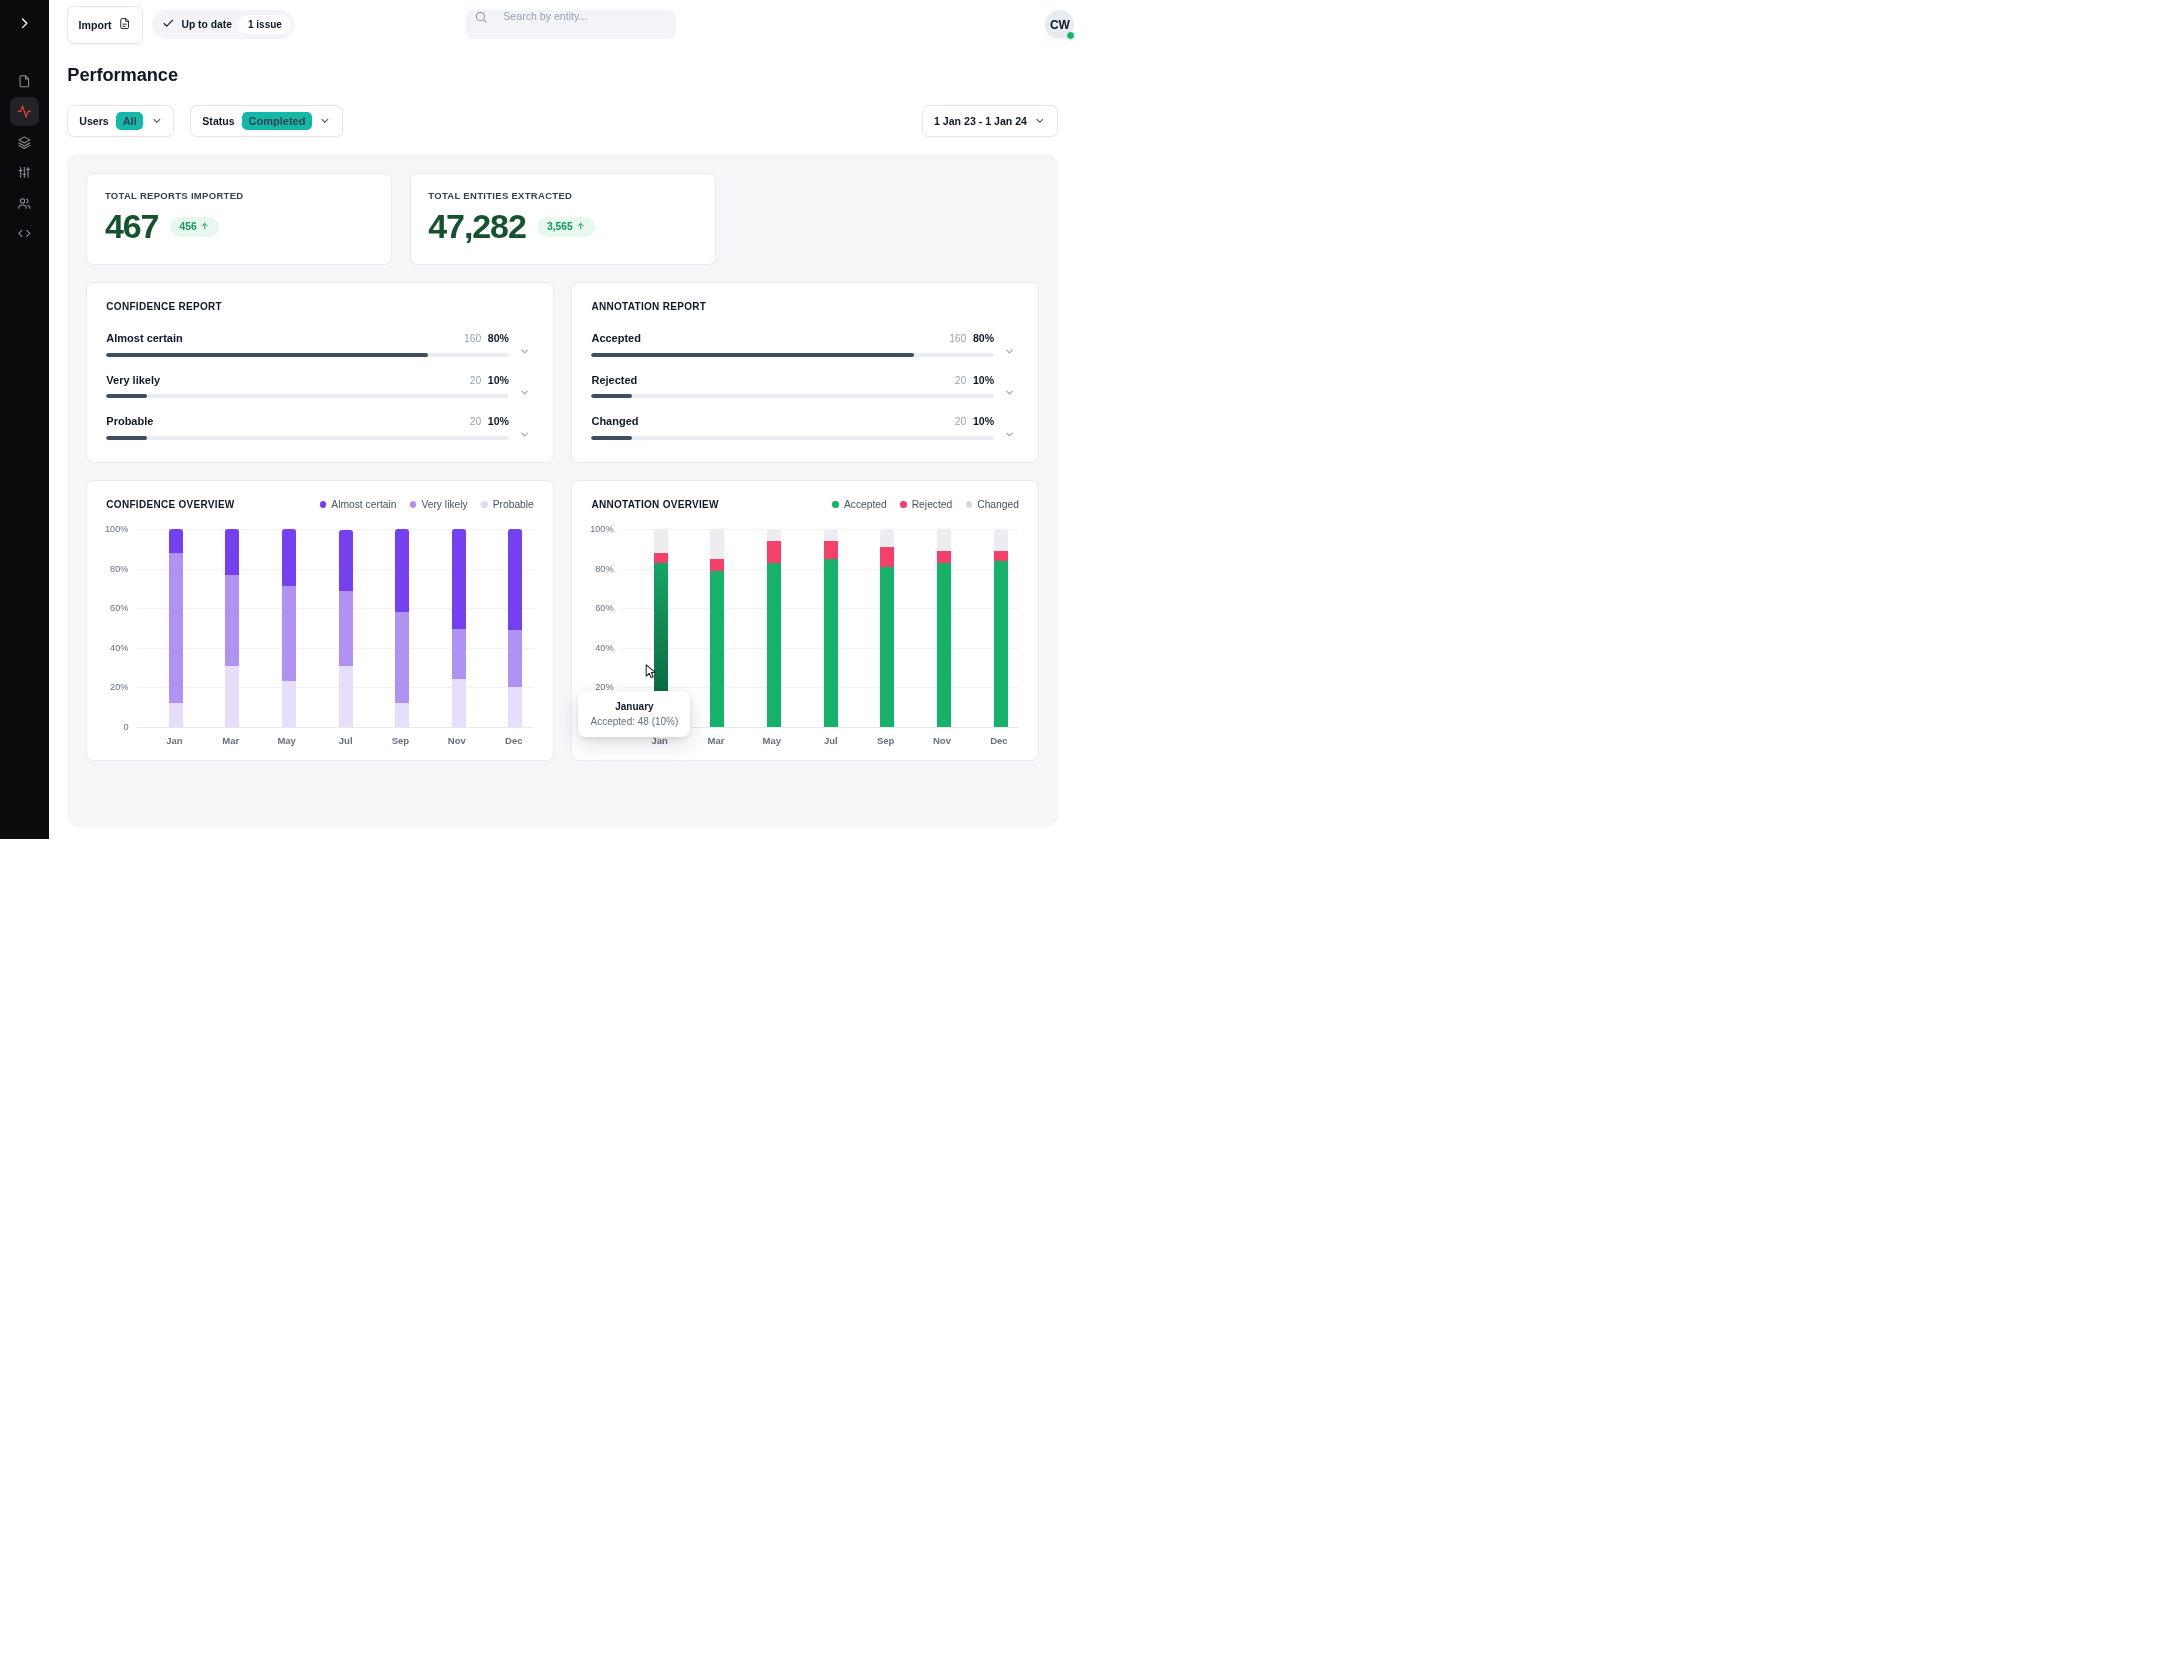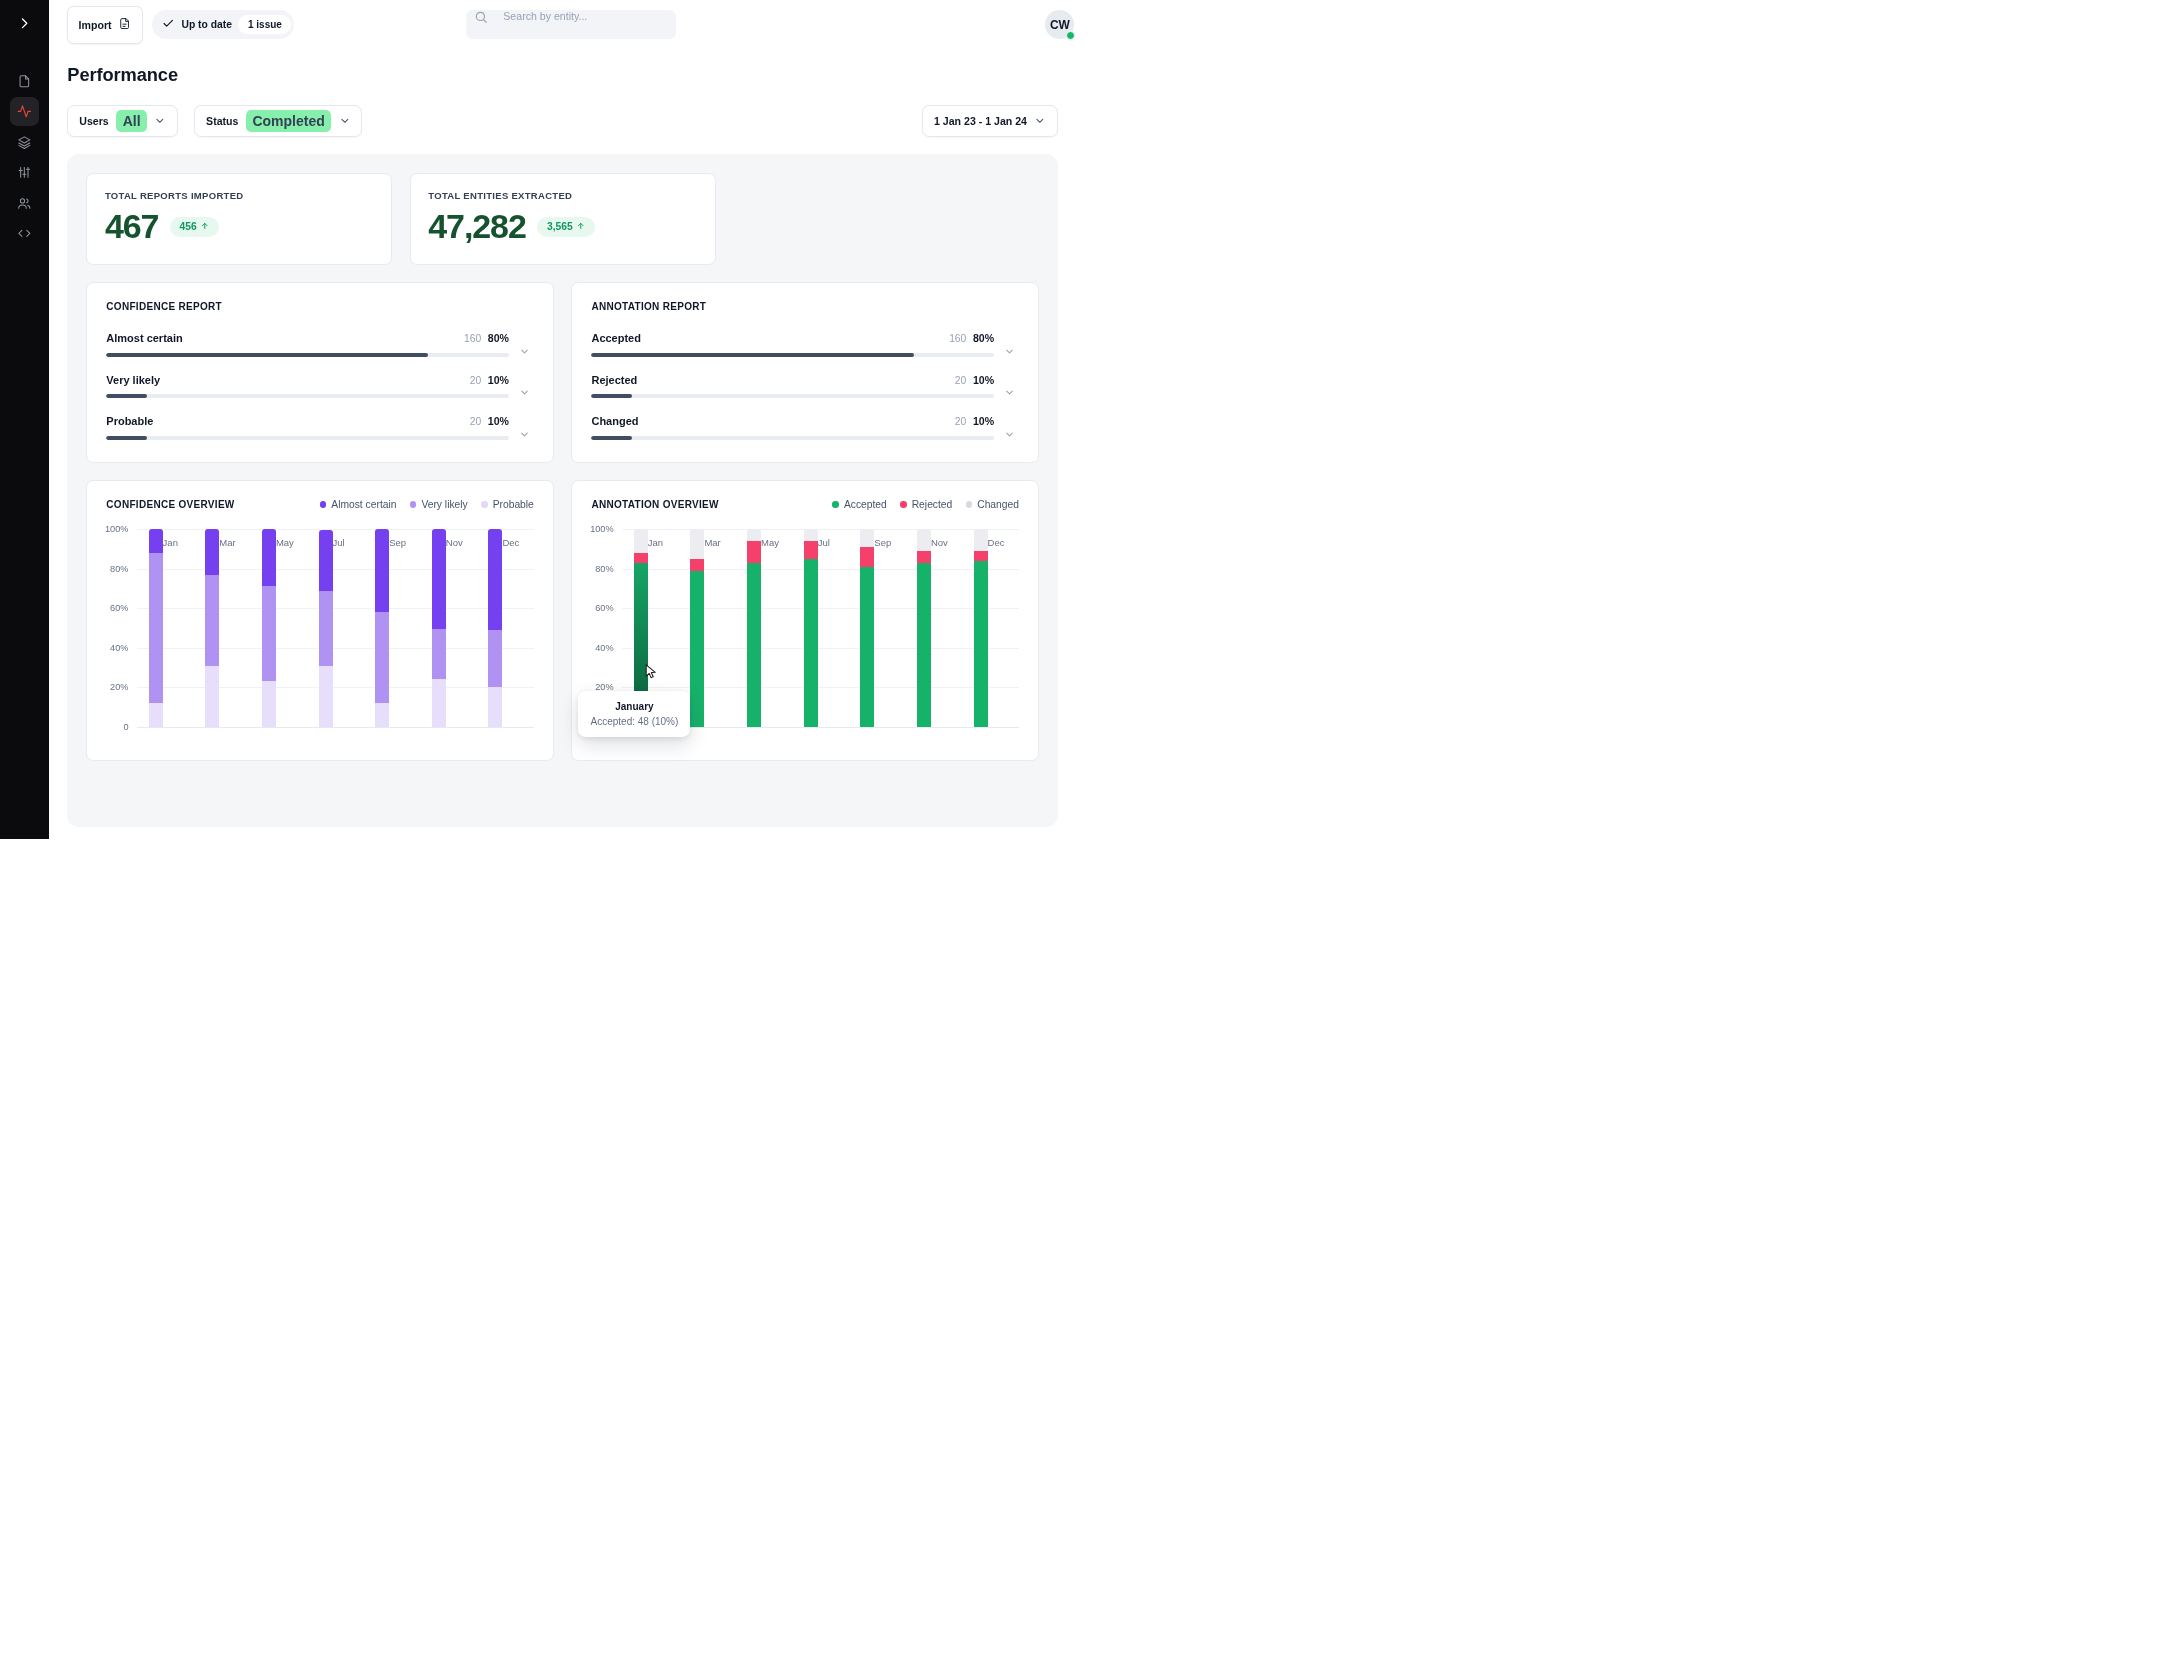--- a/index.html
+++ b/index.html
@@ -31,21 +31,21 @@
   .avatar { position:relative; width:29px; height:29px; border-radius:50%; background:#e6ebf0; display:flex; align-items:center; justify-content:center;
       font-size:12px; font-weight:700; color:#101828; cursor:pointer; }
   .status-dot { position:absolute; right:-0.7px; bottom:-0.7px; width:8.8px; height:8.8px; background:#12b76a; border:1.5px solid #fff; border-radius:50%; }
 
   
   .content { flex:1; padding:4.4px 34px 11.7px 18.3px; overflow:hidden; display:flex; flex-direction:column; }
   h1 { font-size:18.3px; font-weight:700; letter-spacing:-0.1px; margin:10.3px 0 19px; }
   .filters { display:flex; align-items:flex-start; gap:16px; margin-bottom:17.6px; }
   .filter-btn { display:flex; align-items:center; gap:7.3px; height:32px; padding:0 11px; background:#fff; border:0.7px solid #e4e7ec;
       border-radius:7.3px; font-family:inherit; font-size:10.6px; font-weight:700; color:#101828; cursor:pointer; box-shadow:0 0.7px 1.5px rgba(16,24,40,.04); }
-  .chip { background:#86efac; border-radius:5.1px; padding:2.9px 6.6px; font-size:14px; font-weight:600; color:#344054; }
+  .chip { background:#14b8a6; border-radius:5.1px; padding:2.9px 6.6px; font-size:11px; font-weight:600; color:#344054; }
   .date-btn { margin-left:auto; }
   .chev { color:#475467; display:flex; }
 
   .panel { background:#f5f6f8; border-radius:11.7px; padding:19px; flex:1; }
   .card-title { font-size:10px; font-weight:700; letter-spacing:0.3px; color:#101828; }
 
   .stats-row { display:grid; grid-template-columns:repeat(3,1fr); gap:17.6px; margin-bottom:17.6px; }
   .stat-card { background:#fff; border:0.7px solid #e7eaee; border-radius:7.3px; padding:16px 17.6px 17.6px; }
   .stat-label { font-size:9.5px; font-weight:700; letter-spacing:0.3px; color:#344054; }
   .stat-value-row { display:flex; align-items:center; gap:11.7px; margin-top:5.9px; }
@@ -74,21 +74,21 @@
   .dot { width:6.6px; height:6.6px; border-radius:50%; display:inline-block; }
 
   .plot { display:flex; height:219px; }
   .y-axis { width:31px; position:relative; height:198px; flex-shrink:0; }
   .ytick { position:absolute; right:8.8px; transform:translateY(-50%); font-size:9.2px; color:#667085; }
   .plot-main { flex:1; position:relative; }
   .grid { position:absolute; inset:0; }
   .gridline { position:absolute; left:0; right:0; height:0.7px; background:#f0f2f4; }
   .gridline.baseline { background:#e6e9ed; }
   .cols { position:absolute; inset:0; display:flex; justify-content:space-around; }
-  .col { height:217px; display:flex; flex-direction:row; align-items:flex-start; width:34px; cursor:pointer; }
+  .col { height:217px; display:flex; flex-direction:column; align-items:flex-end; width:34px; cursor:pointer;font-weight:bold; }
   .bar { height:198px; width:14px; display:flex; flex-direction:column; justify-content:flex-end; }
   .bar .seg:first-child { border-radius:2.9px 2.9px 0 0; }
   .x-label { height:19px; display:flex; align-items:flex-end; font-size:9.5px; color:#667085; }
 
   .tooltip { position:absolute; left:6px; top:210px; width:112px; background:#fff; border-radius:7.3px; text-align:center;
       box-shadow:0 7.3px 20.5px rgba(16,24,40,.14), 0 1.5px 4.4px rgba(16,24,40,.08); padding:9.5px 8.8px; z-index:5; }
   .tt-title { font-size:10px; font-weight:700; color:#101828; margin-bottom:4.4px; }
   .tt-body { font-size:10px; color:#667085; }
   .cursor { position:absolute; left:73px; top:183px; z-index:6; }
 </style>

